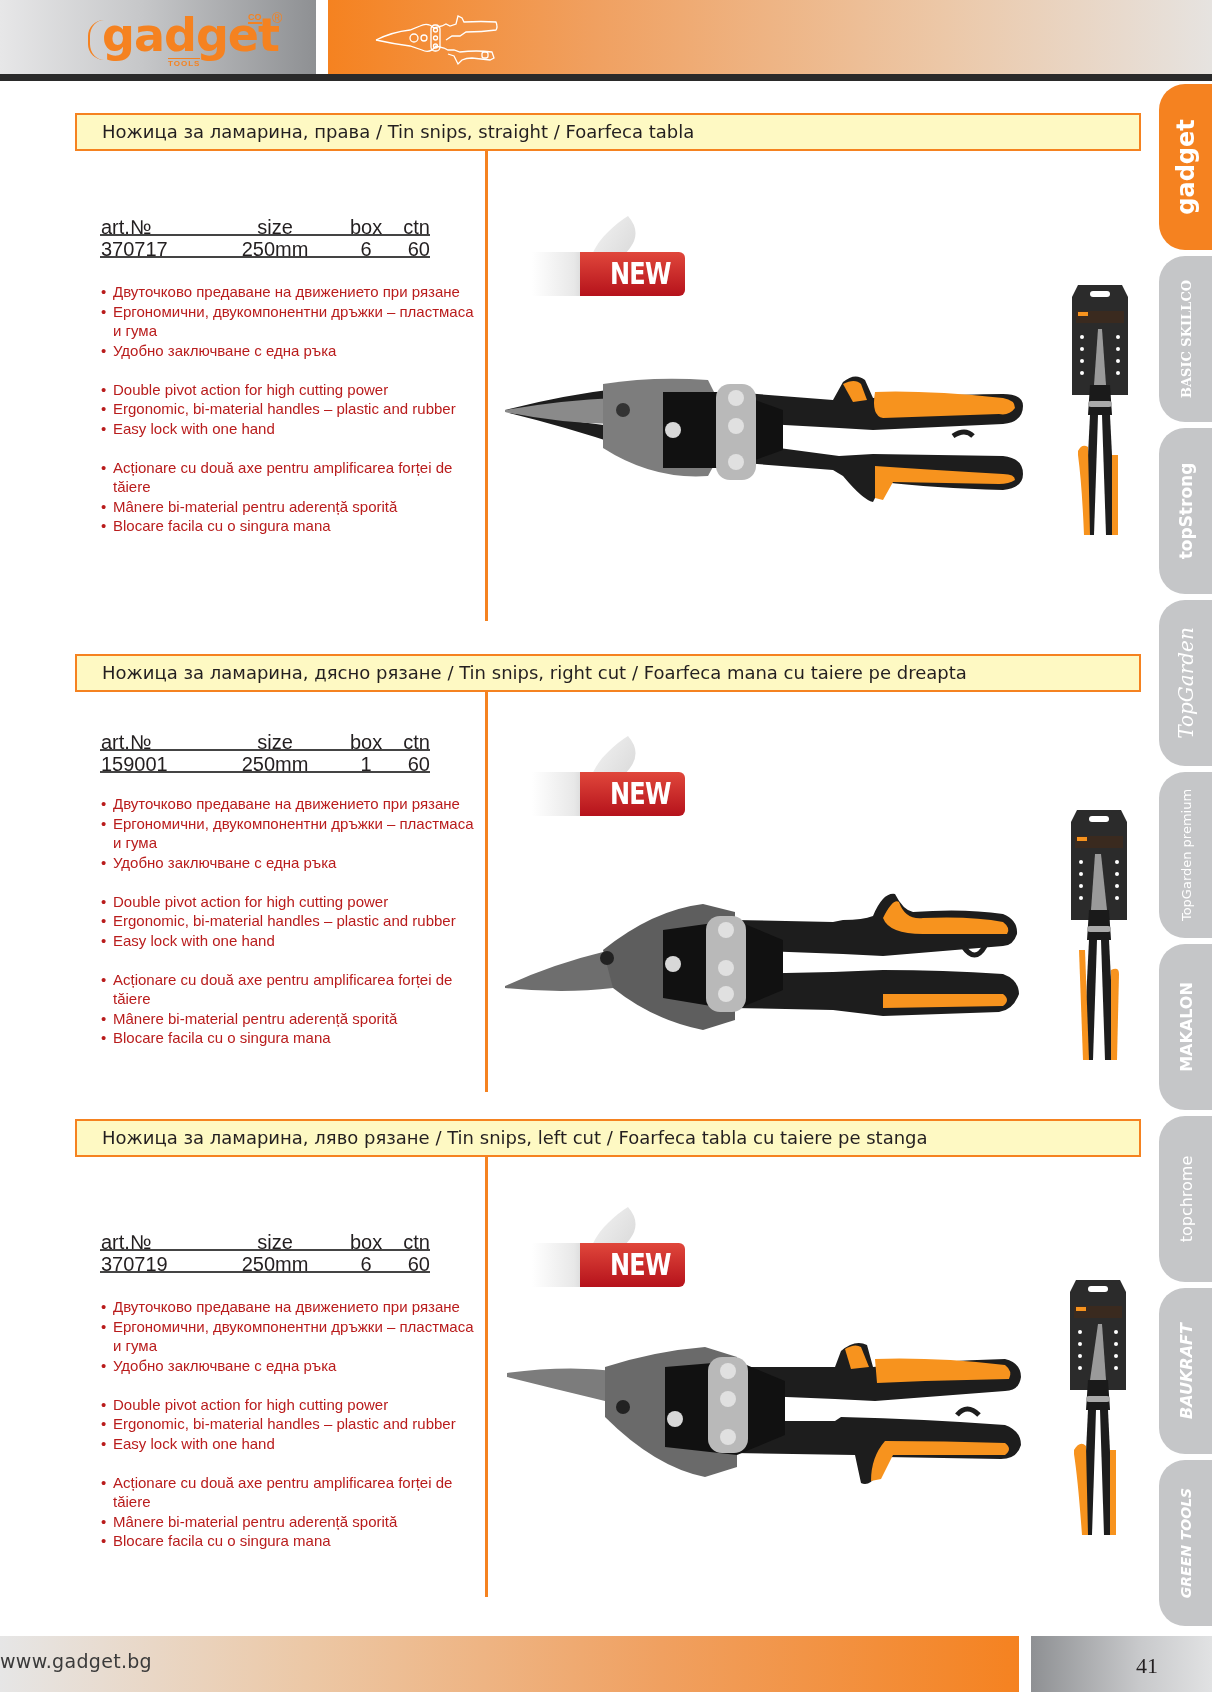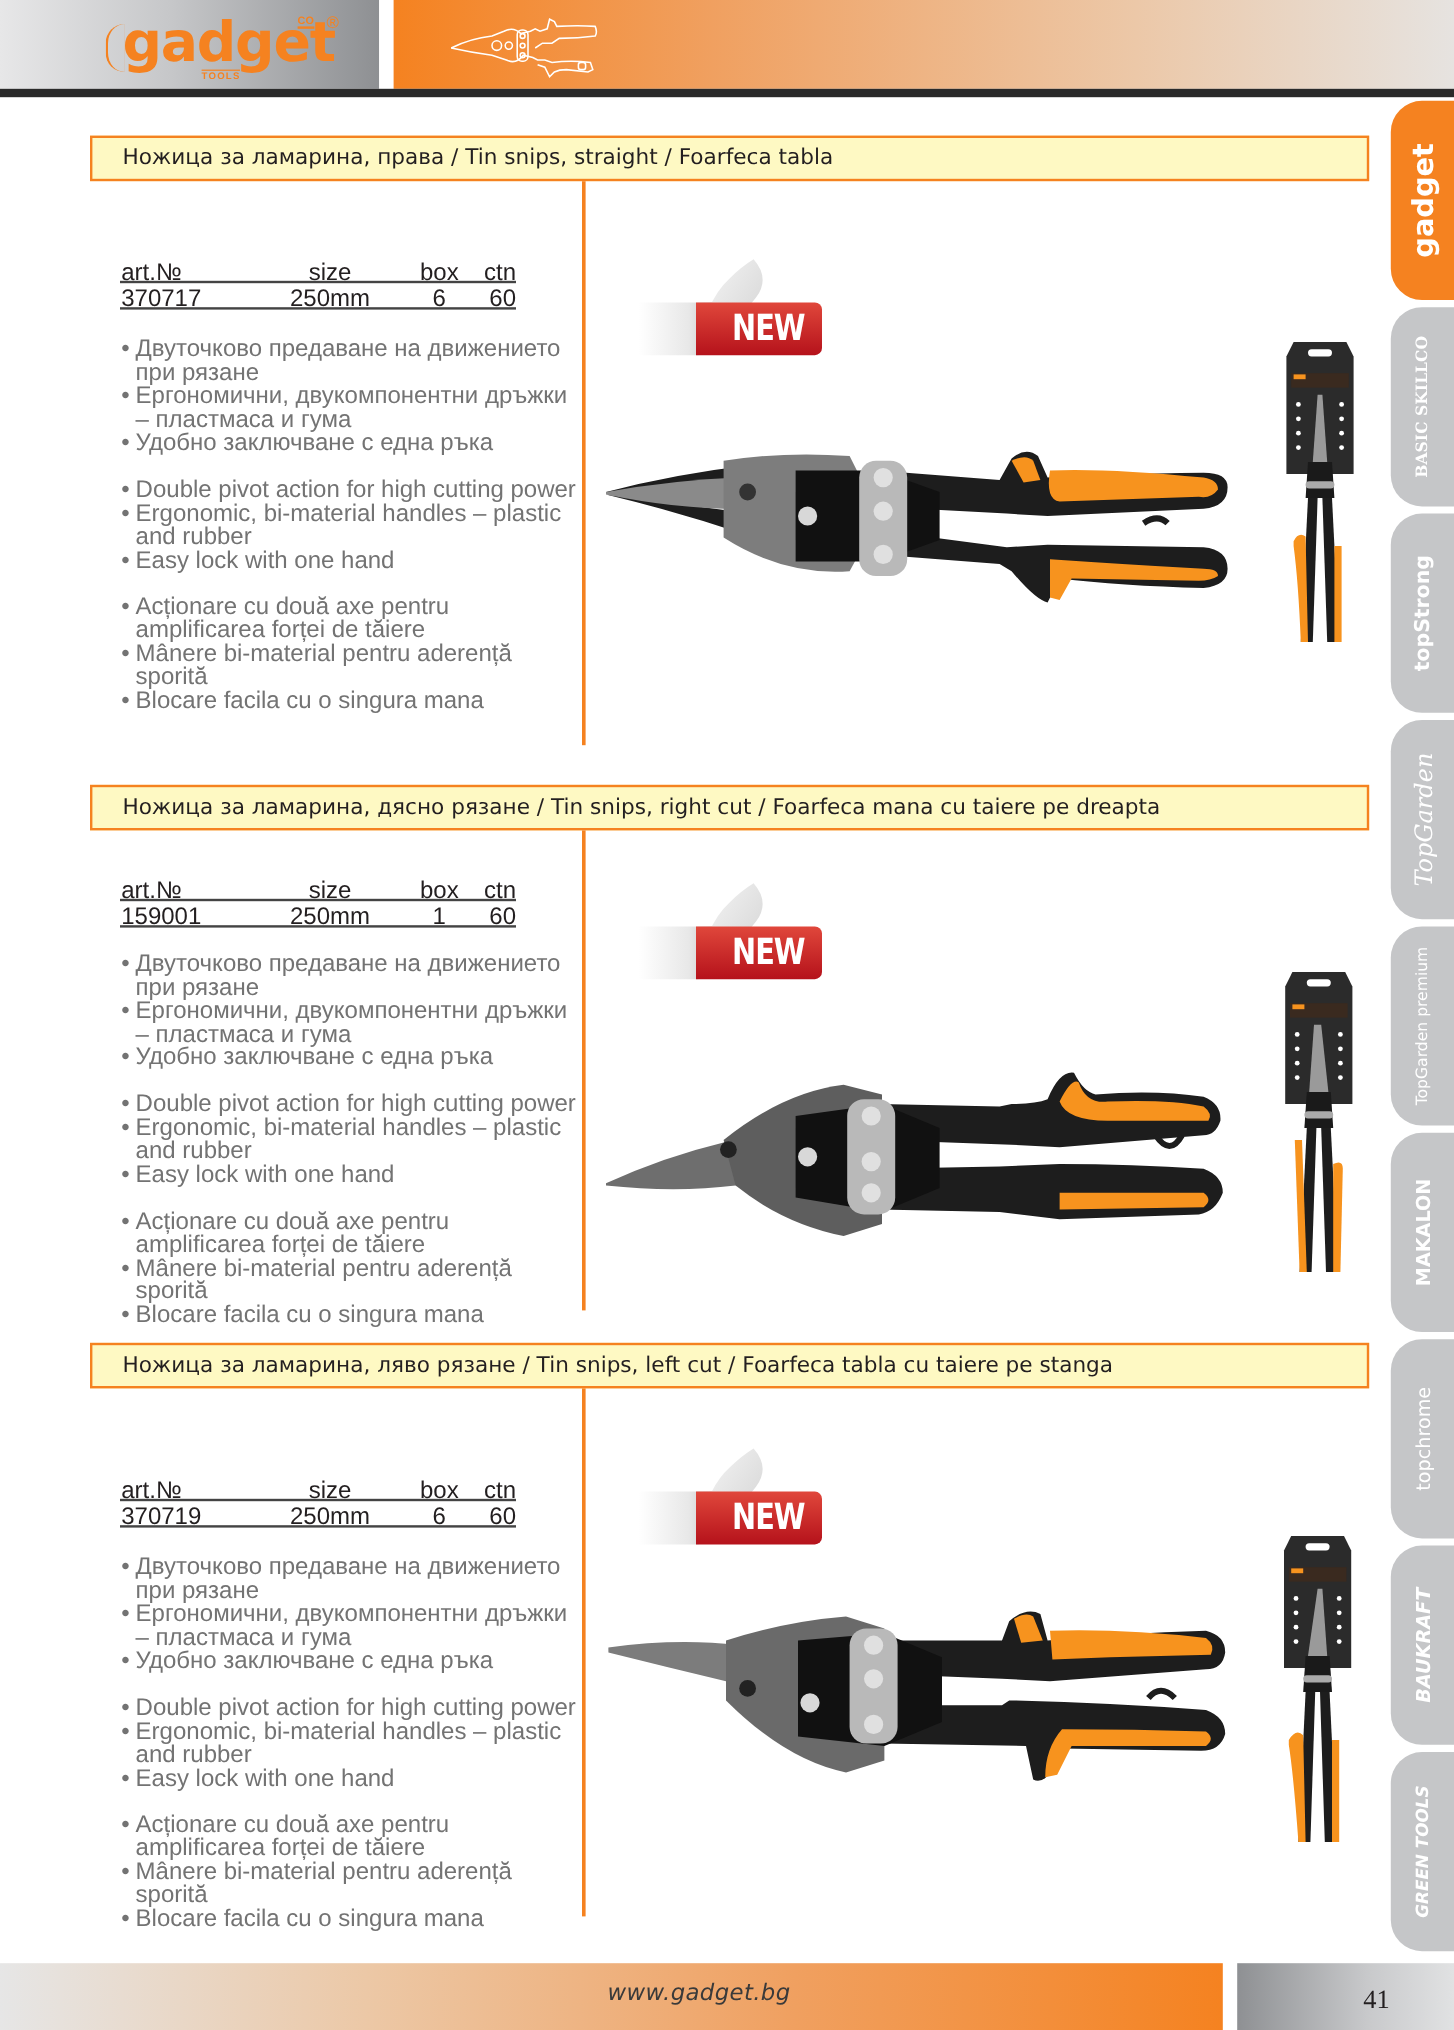--- a/index.html
+++ b/index.html
@@ -61,21 +61,21 @@
   .spec-table { position: absolute; left: 100px; width: 330px; font-size: 20px; color: #231f20; }
   .spec-row { position: relative; height: 22px; }
   .spec-row.head { border-bottom: 2px solid #444; }
   .spec-row.body { border-bottom: 2px solid #444; }
   .spec-cell { position: absolute; top: 2px; }
   .c-art { left: 1px; }
   .c-size { left: 140px; width: 70px; text-align: center; }
   .c-box { left: 250px; width: 32px; text-align: center; }
   .c-ctn { left: 300px; width: 30px; text-align: right; }
 
-  .features { position: absolute; left: 100px; width: 385px; font-size: 20px; line-height: 19.5px; color: #737373; }
+  .features { position: absolute; left: 100px; width: 385px; font-size: 15px; line-height: 19.5px; color: #b91c1c; }
   .feature-group { margin-bottom: 19.5px; }
   .feature { position: relative; padding-left: 13px; }
   .feature::before { content: "•"; position: absolute; left: 1px; top: 0; }
 
   
   .new-badge { position: absolute; left: 530px; width: 155px; height: 85px; }
   .badge-red {
     position: absolute; left: 50px; top: 40px; width: 105px; height: 44px;
     background: linear-gradient(180deg, #e0473b 0%, #b5121b 100%);
     border-radius: 0 6px 6px 0;
@@ -91,22 +91,22 @@
 
   .product-main { position: absolute; }
   .product-pack { position: absolute; }
 
   
   .footer-band {
     position: absolute; left: 0; top: 1636px; width: 1019px; height: 56px;
     background: linear-gradient(90deg, #e6e6e6 0%, #ecc8a6 30%, #f0a060 65%, #f58220 100%);
   }
   .footer-url {
-    position: absolute; left: 0; top: 1650px; width: 1165px; text-align: center;
-    font-family: "DejaVu Sans", sans-serif; font-size: 19px; color: #3a3a3a; letter-spacing: 0.3px; font-style: italic;
+    position: absolute; left: 0; top: 1650px; width: 1165px; text-align: left;
+    font-family: "DejaVu Sans", sans-serif; font-size: 19px; color: #3a3a3a; letter-spacing: 0.3px;
   }
   .footer-page-panel {
     position: absolute; left: 1031px; top: 1636px; width: 181px; height: 56px;
     background: linear-gradient(90deg, #8e9093 0%, #c8c9cb 60%, #e1e2e3 100%);
   }
   .page-number {
     position: absolute; left: 1136px; top: 1653px; font-family: "Liberation Serif", serif;
     font-size: 22px; color: #231f20;
   }
 </style>

